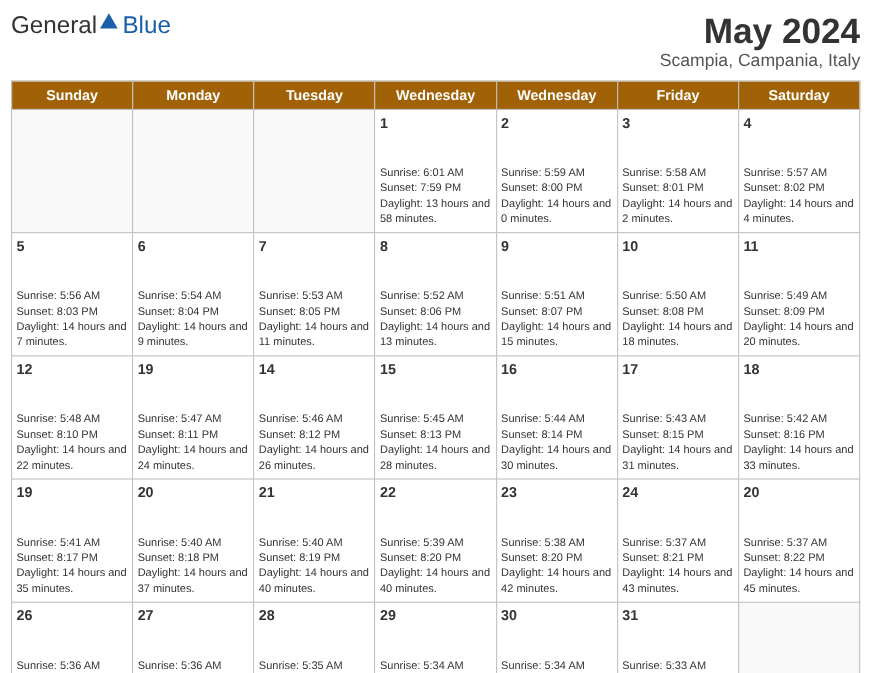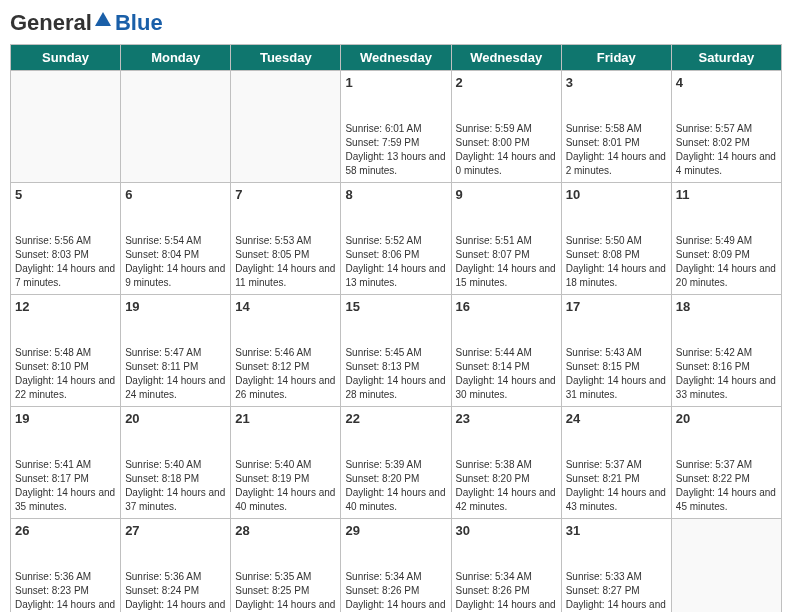--- a/index.html
+++ b/index.html
@@ -15,21 +15,21 @@
       justify-content: space-between;
       align-items: flex-start;
       margin-bottom: 8px;
     }
     .logo {
       display: flex;
       align-items: center;
     }
     .logo-text {
       font-size: 22px;
-      font-weight: bold;
+      font-weight: normal;
     }
     .logo-general { color: #333; }
     .logo-blue { color: #1a5fa8; }
     .logo-icon {
       width: 20px;
       height: 20px;
       margin-left: 1px;
       margin-right: 2px;
     }
     .title-block {
@@ -43,21 +43,21 @@
     .location-title {
       font-size: 16px;
       color: #555;
     }
     .calendar {
       width: 100%;
       border-collapse: collapse;
       table-layout: fixed;
     }
     .calendar th {
-      background: #0f766e;
+      background: #a16207;
       color: #fff;
       font-size: 13px;
       font-weight: bold;
       text-align: center;
       padding: 5px 2px;
       border: 1px solid #c0c0c0;
     }
     .calendar td {
       border: 1px solid #c0c0c0;
       vertical-align: top;
@@ -86,20 +86,24 @@
 </head>
 <body>
 
 <div class="header">
   <div class="logo">
     <span class="logo-text">
       <span class="logo-general">General</span><svg class="logo-icon" viewBox="0 0 20 20">
           <polygon points="10,2 18,16 2,16" fill="#1a5fa8"></polygon>
         </svg><span class="logo-blue">Blue</span>
     </span>
+  </div>
+  <div class="title-block">
+    <div class="month-title">May 2024</div>
+    <div class="location-title">Scampia, Campania, Italy</div>
   </div>
 </div>
 
 <table class="calendar">
   <thead>
     <tr id="weekday-header">
         <th>Sunday</th>
         <th>Monday</th>
         <th>Tuesday</th>
         <th>Wednesday</th>

